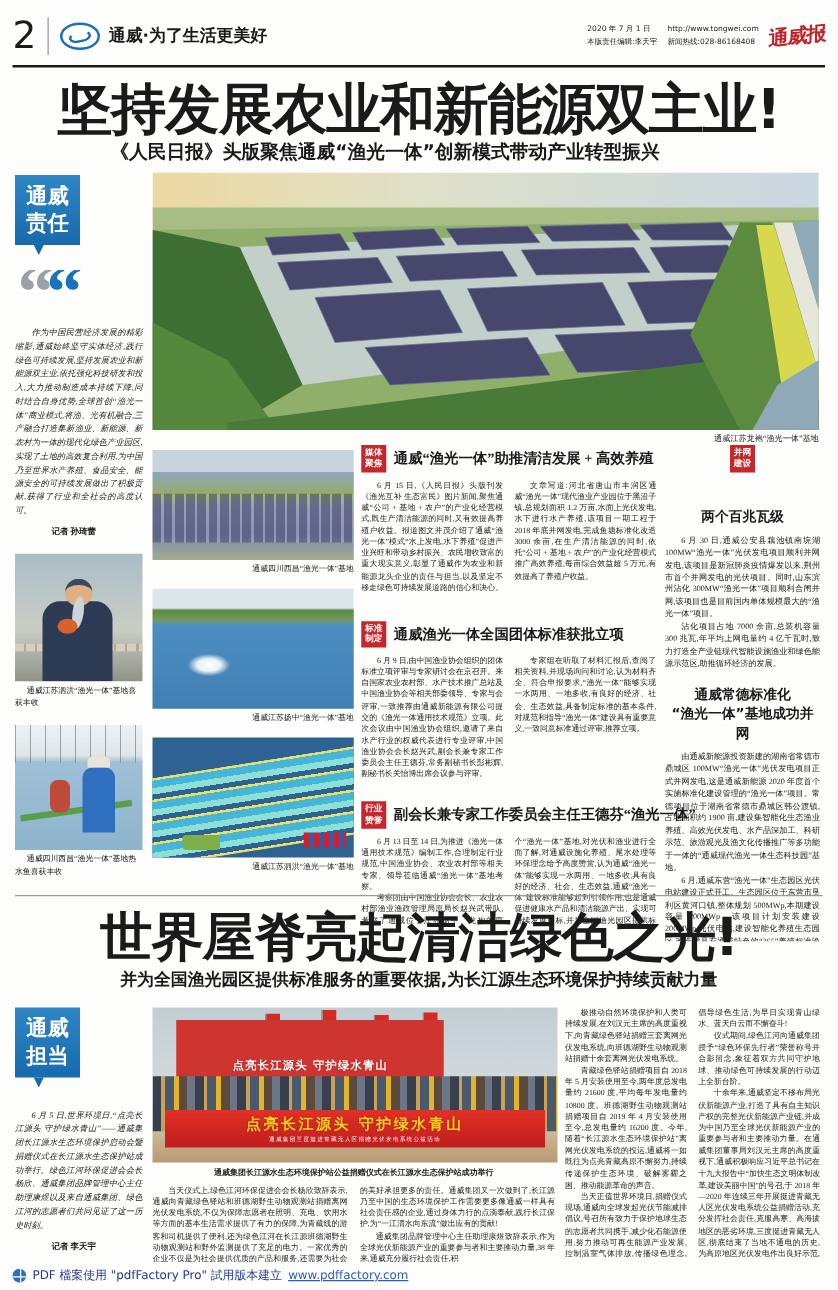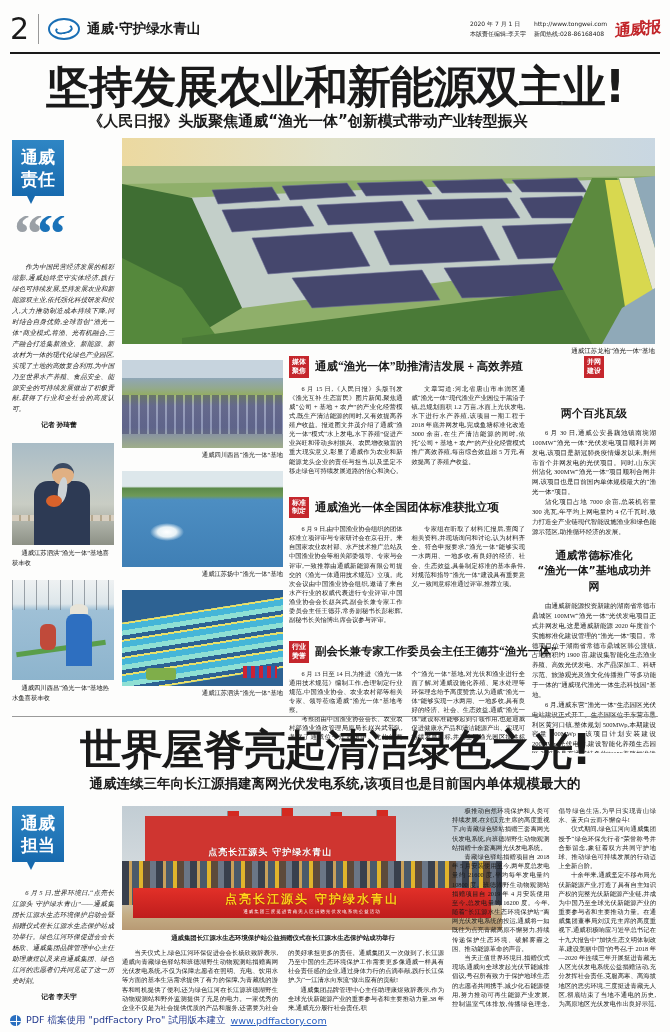--- a/index.html
+++ b/index.html
@@ -96,21 +96,21 @@
   
   #div1 { left:12px; top:716px; width:646px; border-top:1px solid #9a9a9a; }
   #headline2 { left:0; top:722px; width:670px; text-align:center; font-size:42px; font-weight:900; font-family:"DejaVu Sans",sans-serif; letter-spacing:-1px; }
   #subtitle2 { left:0; top:775px; width:670px; text-align:center; font-size:13.5px; font-weight:bold; font-family:"DejaVu Sans",sans-serif; }
 
   #duty { left:12px; top:806px; width:102px; }
   .intro { margin-top:26px; font-size:6.6px; line-height:1.66; font-style:italic; text-align:justify; }
   .intro p { text-indent:2em; }
 
   
-  #bphoto { left:122px; top:806px; width:380px; height:124px; }
+  #bphoto { left:122px; top:806px; width:324px; height:124px; }
   .bp { position:relative; width:100%; height:100%; overflow:hidden; background:linear-gradient(180deg,#c2cdd4 0%,#d6dcdf 60%,#c4ad85 88%,#b89a74 100%); }
   .bp-wall { position:absolute; left:6%; top:8%; width:66%; height:52%; background:#cf3530; }
   .bp-wall-text { position:absolute; left:0; right:0; top:46%; text-align:center; color:#fff; font-weight:bold; font-size:9px; font-family:"DejaVu Sans",sans-serif; letter-spacing:1px; text-shadow:0 0 1px #8a1010; }
   .flag { position:absolute; width:11px; height:8px; background:#d42a20; }
   .flag::before { content:""; position:absolute; left:-1px; top:0; width:1px; height:26px; background:#8a8f94; }
   .bp-crowd { position:absolute; left:0; top:44%; width:100%; height:36%; background:repeating-linear-gradient(90deg,#39404d 0 7px,#c8a05a 7px 10px,#4a5a6a 10px 17px,#e0b42c 17px 21px,#5d4a3a 21px 28px,#6b7686 28px 34px); }
   .bp-banner { position:absolute; left:3%; width:94%; top:66%; height:24%; background:linear-gradient(180deg,#e23028,#bf1d1d); display:flex; flex-direction:column; align-items:center; justify-content:center; gap:1px; }
   .bp-banner-main { color:#ffd11a; font-weight:bold; font-size:12px; letter-spacing:2px; font-family:"DejaVu Sans",sans-serif; text-shadow:0 0 1px #7a0d0d; white-space:nowrap; }
   .bp-banner-sub { color:#ffffff; font-size:4.5px; letter-spacing:1px; white-space:nowrap; }
   #bcap { left:122px; top:934px; width:322px; text-align:center; font-size:6.4px; font-weight:bold; }
@@ -127,21 +127,21 @@
 </style>
 </head>
 <body>
 
 <div class="abs" id="header">
   <div class="pagenum">2</div>
   <div class="pagebar"></div>
   <div class="logo">
       <i></i>
     </div>
-  <div class="slogan">通威·守护绿水青山</div>
+  <div class="slogan">通威·为了生活更美好</div>
   <div class="header-right">
     <div class="hmeta">
       <div>2020 年 7 月 1 日</div>
       <div>本版责任编辑:李天宇</div>
     </div>
     <div class="hmeta">
       <div>http://www.tongwei.com</div>
       <div>新闻热线:028-86168408</div>
     </div>
     <div class="paper-logo">通威报</div>
@@ -299,21 +299,21 @@
     </div>
     <div class="gc-body">
         <p>由通威新能源投资新建的湖南省常德市鼎城区 100MW“渔光一体”光伏发电项目正式并网发电,这是通威新能源 2020 年度首个实施标准化建设管理的“渔光一体”项目。常德项目位于湖南省常德市鼎城区韩公渡镇,占地面积约 1900 亩,建设集智能化生态渔业养殖、高效光伏发电、水产品深加工、科研示范、旅游观光及渔文化传播推广等多功能于一体的“通威现代渔光一体生态科技园”基地。</p>
         <p>6 月,通威东营“渔光一体”生态园区光伏电站建设正式开工。生态园区位于东营市垦利区黄河口镇,整体规划 500MWp,本期建设容量 200MWp。该项目计划安装建设 200MWp 光伏电站,建设智能化养殖生态园区,改造成具有通威特色的“365”养殖标准渔塘。</p>
       </div>
   </div>
 </div>
 
 <div class="abs" id="div1"></div>
 <div class="abs" id="headline2">世界屋脊亮起清洁绿色之光!</div>
-<div class="abs" id="subtitle2">通威连续三年向长江源捐建离网光伏发电系统,该项目也是目前国内单体规模最大的</div>
+<div class="abs" id="subtitle2">并为全国渔光园区提供标准服务的重要依据,为长江源生态环境保护持续贡献力量</div>
 
 <div class="abs" id="duty">
   <div class="bbadge">通威担当</div>
   <div class="intro">
       <p>6 月 5 日,世界环境日,“点亮长江源头 守护绿水青山”——通威集团长江源水生态环境保护启动会暨捐赠仪式在长江源水生态保护站成功举行。绿色江河环保促进会会长杨欣、通威集团品牌管理中心主任助理康煜以及来自通威集团、绿色江河的志愿者们共同见证了这一历史时刻。</p>
     </div>
   <div class="byline">记者  李天宇</div>
 </div>
 
 <div class="abs" id="bphoto">

